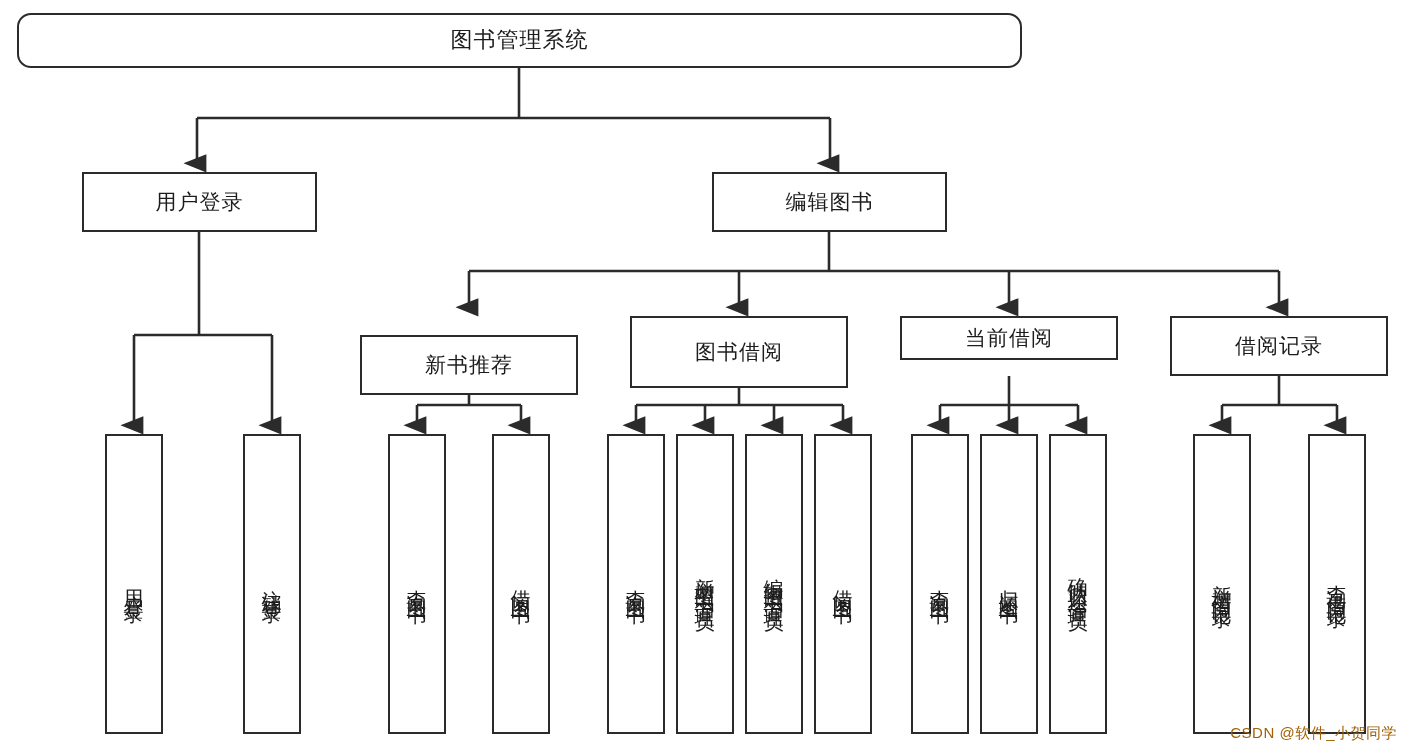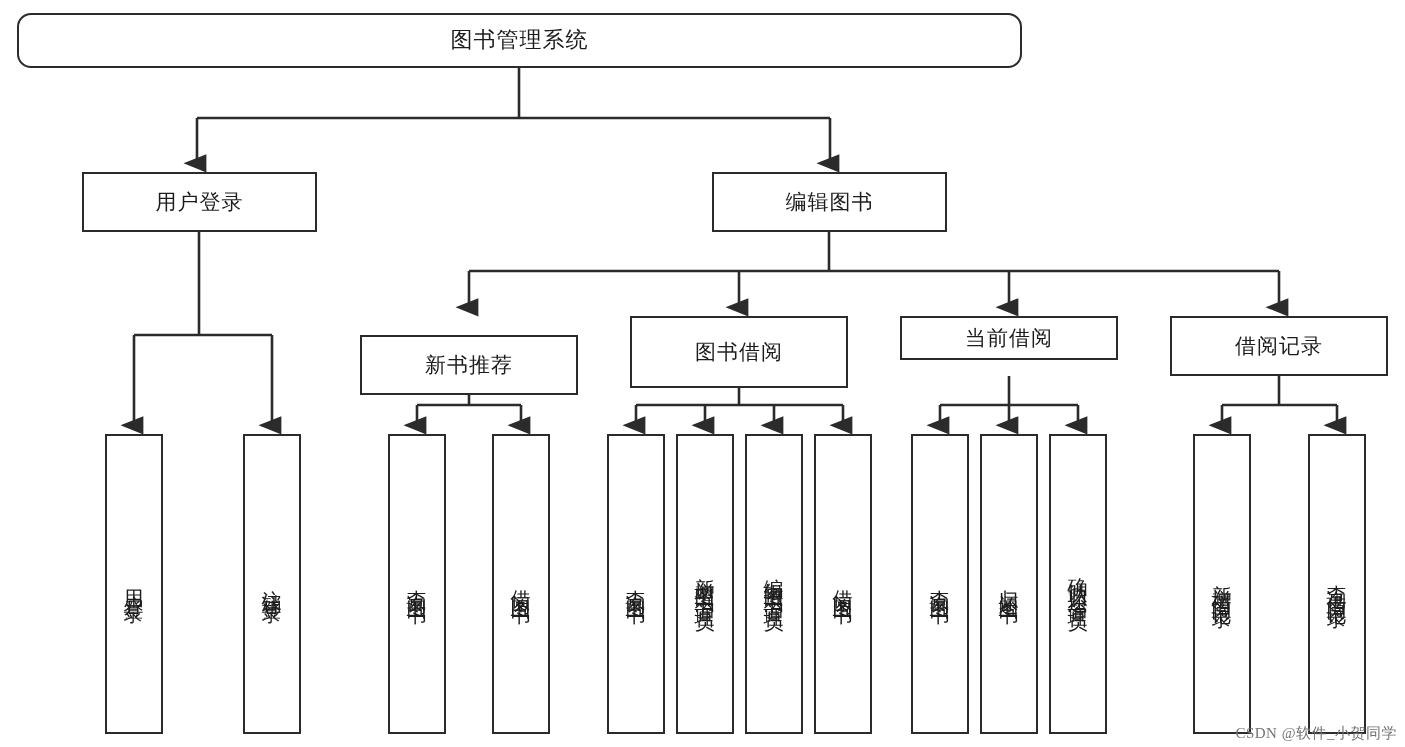--- a/index.html
+++ b/index.html
@@ -54,25 +54,24 @@
     letter-spacing:5px;
     line-height:1;
     font-size:20px;
     color:#1c1c1c;
   }
   .watermark{
     position:absolute;
     right:8px;
     bottom:4px;
     font-size:15px;
-    color:#737373;
+    color:#a16207;
     letter-spacing:0.5px;
     z-index:3;
     white-space:nowrap;
-    font-family:Liberation Serif, serif;
   }
 </style>
 </head>
 <body>
 
 <div id="stage">
 
   <svg id="wires" viewBox="0 0 1405 747" xmlns="http://www.w3.org/2000/svg">
     <defs>
       <marker id="arrow" markerWidth="10" markerHeight="10" refX="3.2" refY="4" orient="auto" markerUnits="strokeWidth">

